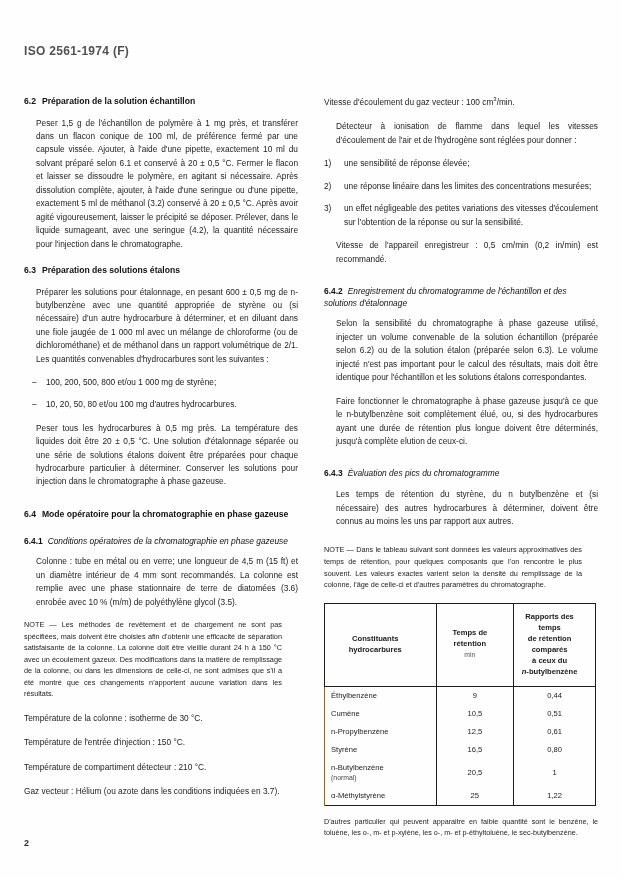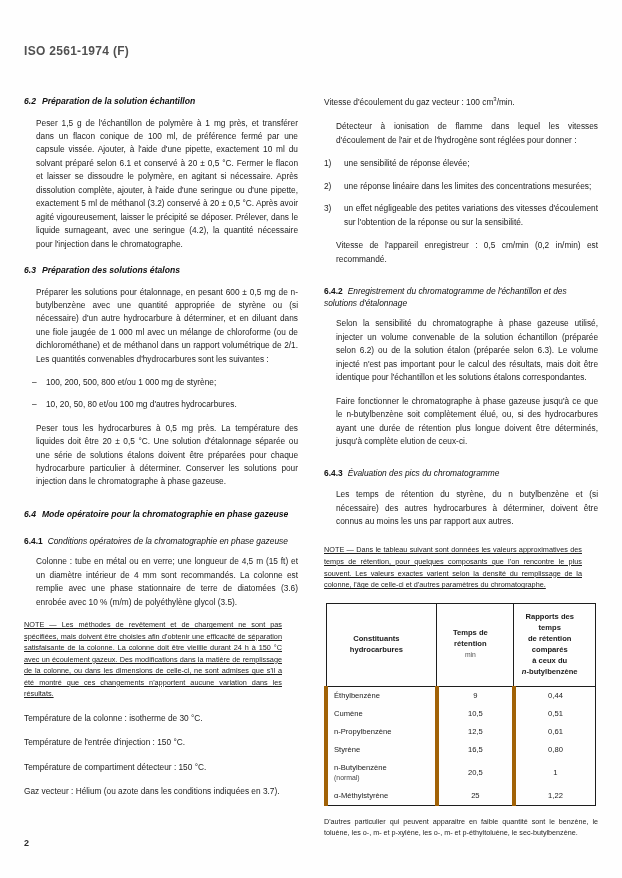--- a/index.html
+++ b/index.html
@@ -43,21 +43,20 @@
   .col {
     width: 274px;
   }
 
   h3.sec {
     font-size: 8.6px;
     font-weight: bold;
     margin: 0 0 9px 0;
     line-height: 1.35;
     color: #111;
-    font-style: italic;
   }
   h3.sec .num { margin-right: 6px; }
 
   h4.subsec {
     font-size: 8.4px;
     font-weight: bold;
     font-style: italic;
     margin: 0 0 8px 0;
     line-height: 1.4;
     color: #111;
@@ -74,21 +73,20 @@
     color: #1c1c1c;
   }
   p.body.last { margin-bottom: 14px; }
 
   p.note {
     font-size: 7.3px;
     line-height: 1.58;
     margin: 0 16px 12px 0;
     text-align: justify;
     color: #1c1c1c;
-    text-decoration: underline;
   }
 
   ul.dashlist {
     list-style: none;
     margin: 0 0 10px 0;
     padding: 0 0 0 22px;
   }
   ul.dashlist li {
     font-size: 8.3px;
     line-height: 1.6;
@@ -150,21 +148,21 @@
   table.rt thead th .unit {
     display: block;
     font-weight: normal;
     font-size: 6.8px;
     color: #555;
     margin-top: 1px;
   }
   table.rt thead th .ital { font-style: italic; font-weight: bold; }
   table.rt tbody td {
     border: none;
-    border-left: 4px solid #a16207;
+    border-left: 1px solid #a16207;
     border-right: 1px solid #1d1d1d;
     padding: 3.5px 6px;
     line-height: 1.45;
   }
   table.rt tbody td.name { text-align: left; }
   table.rt tbody td.num { text-align: center; }
   table.rt tbody td .sub2 {
     display: block;
     font-size: 6.9px;
     color: #444;
@@ -231,21 +229,21 @@
 
       <h4 class="subsec">
         <span class="num">6.4.1</span><span class="ital">Conditions opératoires de la chromatographie en phase gazeuse</span>
       </h4>
       <p class="body">Colonne : tube en métal ou en verre; une longueur de 4,5 m (15 ft) et un diamètre intérieur de 4 mm sont recommandés. La colonne est remplie avec une phase stationnaire de terre de diatomées (3.6) enrobée avec 10 % (m/m) de polyéthylène glycol (3.5).</p>
 
       <p class="note">NOTE — Les méthodes de revêtement et de chargement ne sont pas spécifiées, mais doivent être choisies afin d'obtenir une efficacité de séparation satisfaisante de la colonne. La colonne doit être vieillie durant 24 h à 150 °C avec un écoulement gazeux. Des modifications dans la matière de remplissage de la colonne, ou dans les dimensions de celle-ci, ne sont admises que s'il a été montré que ces changements n'apportent aucune variation dans les résultats.</p>
 
       <p class="single">Température de la colonne : isotherme de 30 °C.</p>
       <p class="single">Température de l'entrée d'injection : 150 °C.</p>
-      <p class="single">Température de compartiment détecteur : 150 °C.</p>
+      <p class="single">Température de compartiment détecteur : 210 °C.</p>
       <p class="single">Gaz vecteur : Hélium (ou azote dans les conditions indiquées en 3.7).</p>
 
     </div>
 
     <div class="col">
 
       <p class="single">Vitesse d'écoulement du gaz vecteur : 100 cm<sup>3</sup>/min.</p>
 
       <p class="body">Détecteur à ionisation de flamme dans lequel les vitesses d'écoulement de l'air et de l'hydrogène sont réglées pour donner :</p>
 

